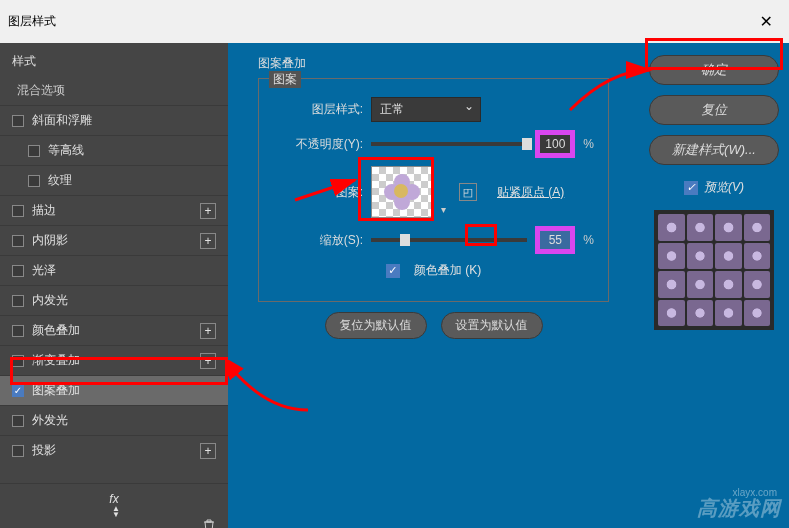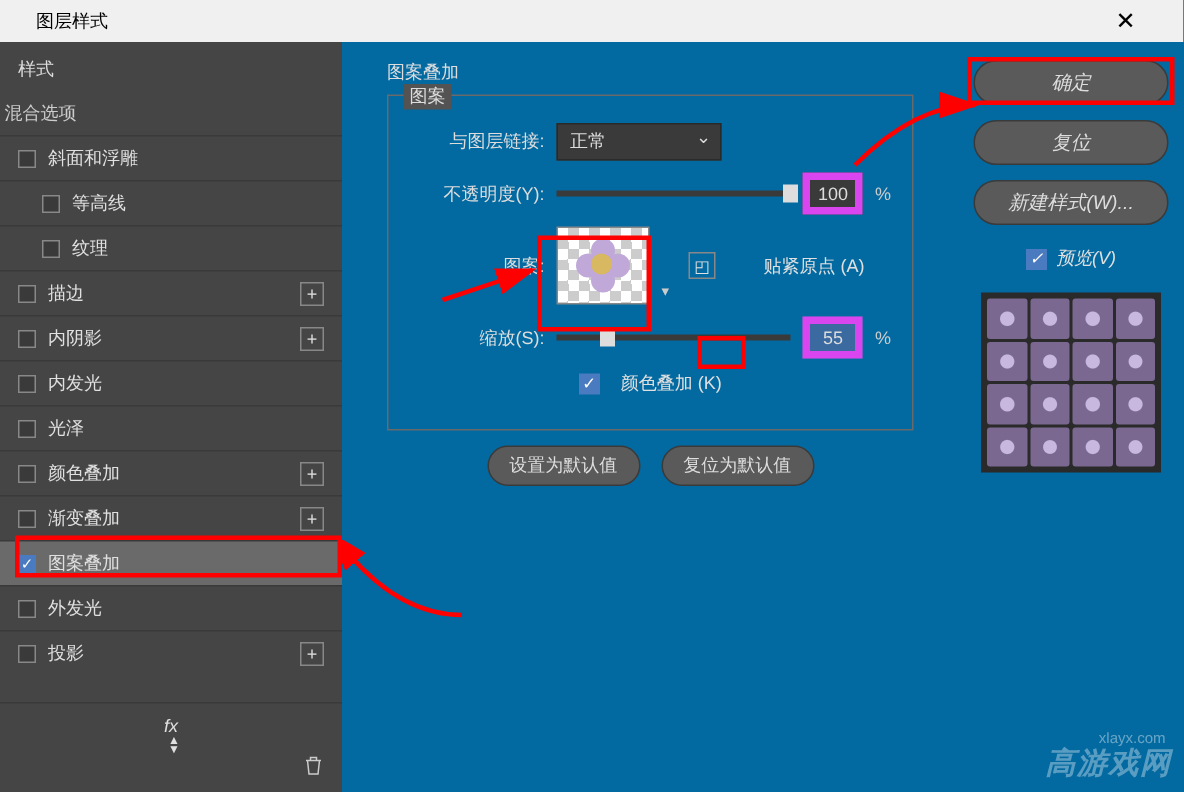--- a/index.html
+++ b/index.html
@@ -1,26 +1,26 @@
 <!DOCTYPE html>
 <html><head>
   <meta charset="utf-8">
   <style>
     * { box-sizing: border-box; margin: 0; padding: 0; font-family: "Microsoft YaHei", sans-serif; }
     body { background: #535353; color: #e0e0e0; width: 789px; height: 528px; font-size: 12px; overflow: hidden; position: relative; }
     
-    .titlebar { background: #f0f0f0; color: #000; height: 28px; display: flex; align-items: center; padding: 0 24px; justify-content: space-between; }
+    .titlebar { background: #f0f0f0; color: #000; height: 43px; display: flex; align-items: center; padding: 0 8px; justify-content: space-between; }
     .titlebar-title { font-size: 12px; }
     .close-x { font-size: 16px; cursor: pointer; padding: 0 8px; }
     
     .main-area { display: flex; height: calc(100% - 28px); background: #0369a1; }
     
     .sidebar { width: 228px; background: #454545; display: flex; flex-direction: column; }
     .sidebar-header { padding: 10px 12px 6px; color: #ddd; }
-    .sidebar-sub { padding: 6px 3px; color: #ccc; }
+    .sidebar-sub { padding: 6px 17px; color: #ccc; }
     .sidebar-item { display: flex; align-items: center; padding: 6px 12px; border-top: 1px solid #3a3a3a; position: relative; }
     .sidebar-item.indent { padding-left: 28px; }
     .sidebar-item .cb { width: 12px; height: 12px; border: 1px solid #888; margin-right: 8px; display: inline-flex; align-items: center; justify-content: center; font-size: 10px; color: #fff; background: #3a3a3a; }
     .sidebar-item .cb.checked { background: #4a7bc0; border-color: #4a7bc0; }
     .sidebar-item .plus { margin-left: auto; width: 16px; height: 16px; border: 1px solid #888; display: inline-flex; align-items: center; justify-content: center; font-size: 12px; }
     .sidebar-item.active { background: #6a6a6a; }
     .sidebar-footer { margin-top: auto; display: flex; align-items: center; padding: 8px 12px; border-top: 1px solid #3a3a3a; flex-direction: column; }
     .sidebar-footer .fx { font-style: italic; }
     .sidebar-footer .arrows { margin-left: 4px; font-size: 8px; display: inline-flex; flex-direction: column; line-height: 6px; }
     .sidebar-footer .trash { margin-left: auto; }
@@ -104,25 +104,25 @@
           <span>描边</span>
           <span class="plus">+</span>
         </div>
         <div class="sidebar-item">
           <span class="cb"></span>
           <span>内阴影</span>
           <span class="plus">+</span>
         </div>
         <div class="sidebar-item">
           <span class="cb"></span>
+          <span>光泽</span>
+        </div>
+        <div class="sidebar-item">
+          <span class="cb"></span>
           <span>内发光</span>
-        </div>
-        <div class="sidebar-item">
-          <span class="cb"></span>
-          <span>光泽</span>
         </div>
         <div class="sidebar-item">
           <span class="cb"></span>
           <span>颜色叠加</span>
           <span class="plus">+</span>
         </div>
         <div class="sidebar-item">
           <span class="cb"></span>
           <span>渐变叠加</span>
           <span class="plus">+</span>
@@ -155,21 +155,21 @@
     </div>
   </div>
 
   <div class="content">
     <div class="group" style="border:none; padding-top:0;">
       <div style="color:#ddd; margin-bottom:6px;">图案叠加</div>
       <div class="group">
         <div class="group-title">图案</div>
 
         <div class="row">
-          <div class="row-label">与图层链接:</div>
+          <div class="row-label">图层样式:</div>
           <div class="select">正常</div>
         </div>
 
         <div class="row">
           <div class="row-label">不透明度(Y):</div>
           <div class="slider">
               <div class="slider-thumb" style="left:100%"></div>
             </div>
           <div class="num-input">100</div>
           <span class="pct">%</span>
@@ -182,41 +182,41 @@
               <div class="petal p1"></div>
                 <div class="petal p2"></div>
                 <div class="petal p3"></div>
                 <div class="petal p4"></div>
                 <div class="petal c"></div>
             </div>
             <span class="swatch-dd">▾</span>
           </div>
           <span style="width:10px"></span>
           <span class="snap-icon">◰</span>
-          <span style="margin-left:24px;">贴紧原点 (A)</span>
+          <span style="margin-left:12px;text-decoration:underline;">贴紧原点 (A)</span>
         </div>
 
         <div class="row">
           <div class="row-label">缩放(S):</div>
           <div class="slider">
               <div class="slider-thumb" style="left:22%"></div>
             </div>
           <div class="num-input" style="background:#3a6aa0;">55</div>
           <span class="pct">%</span>
         </div>
 
         <div class="row link-row">
           <span class="link-cb">✓</span>
           <span>颜色叠加 (K)</span>
         </div>
       </div>
 
       <div class="btn-row">
+        <div class="btn">复位为默认值</div>
         <div class="btn">设置为默认值</div>
-        <div class="btn">复位为默认值</div>
       </div>
     </div>
   </div>
 
   <div class="rightcol">
     <div class="pill-btn">确定</div>
     <div class="pill-btn">复位</div>
     <div class="pill-btn">新建样式(W)...</div>
     <div class="preview-cb-row">
       <span class="preview-cb">✓</span>

